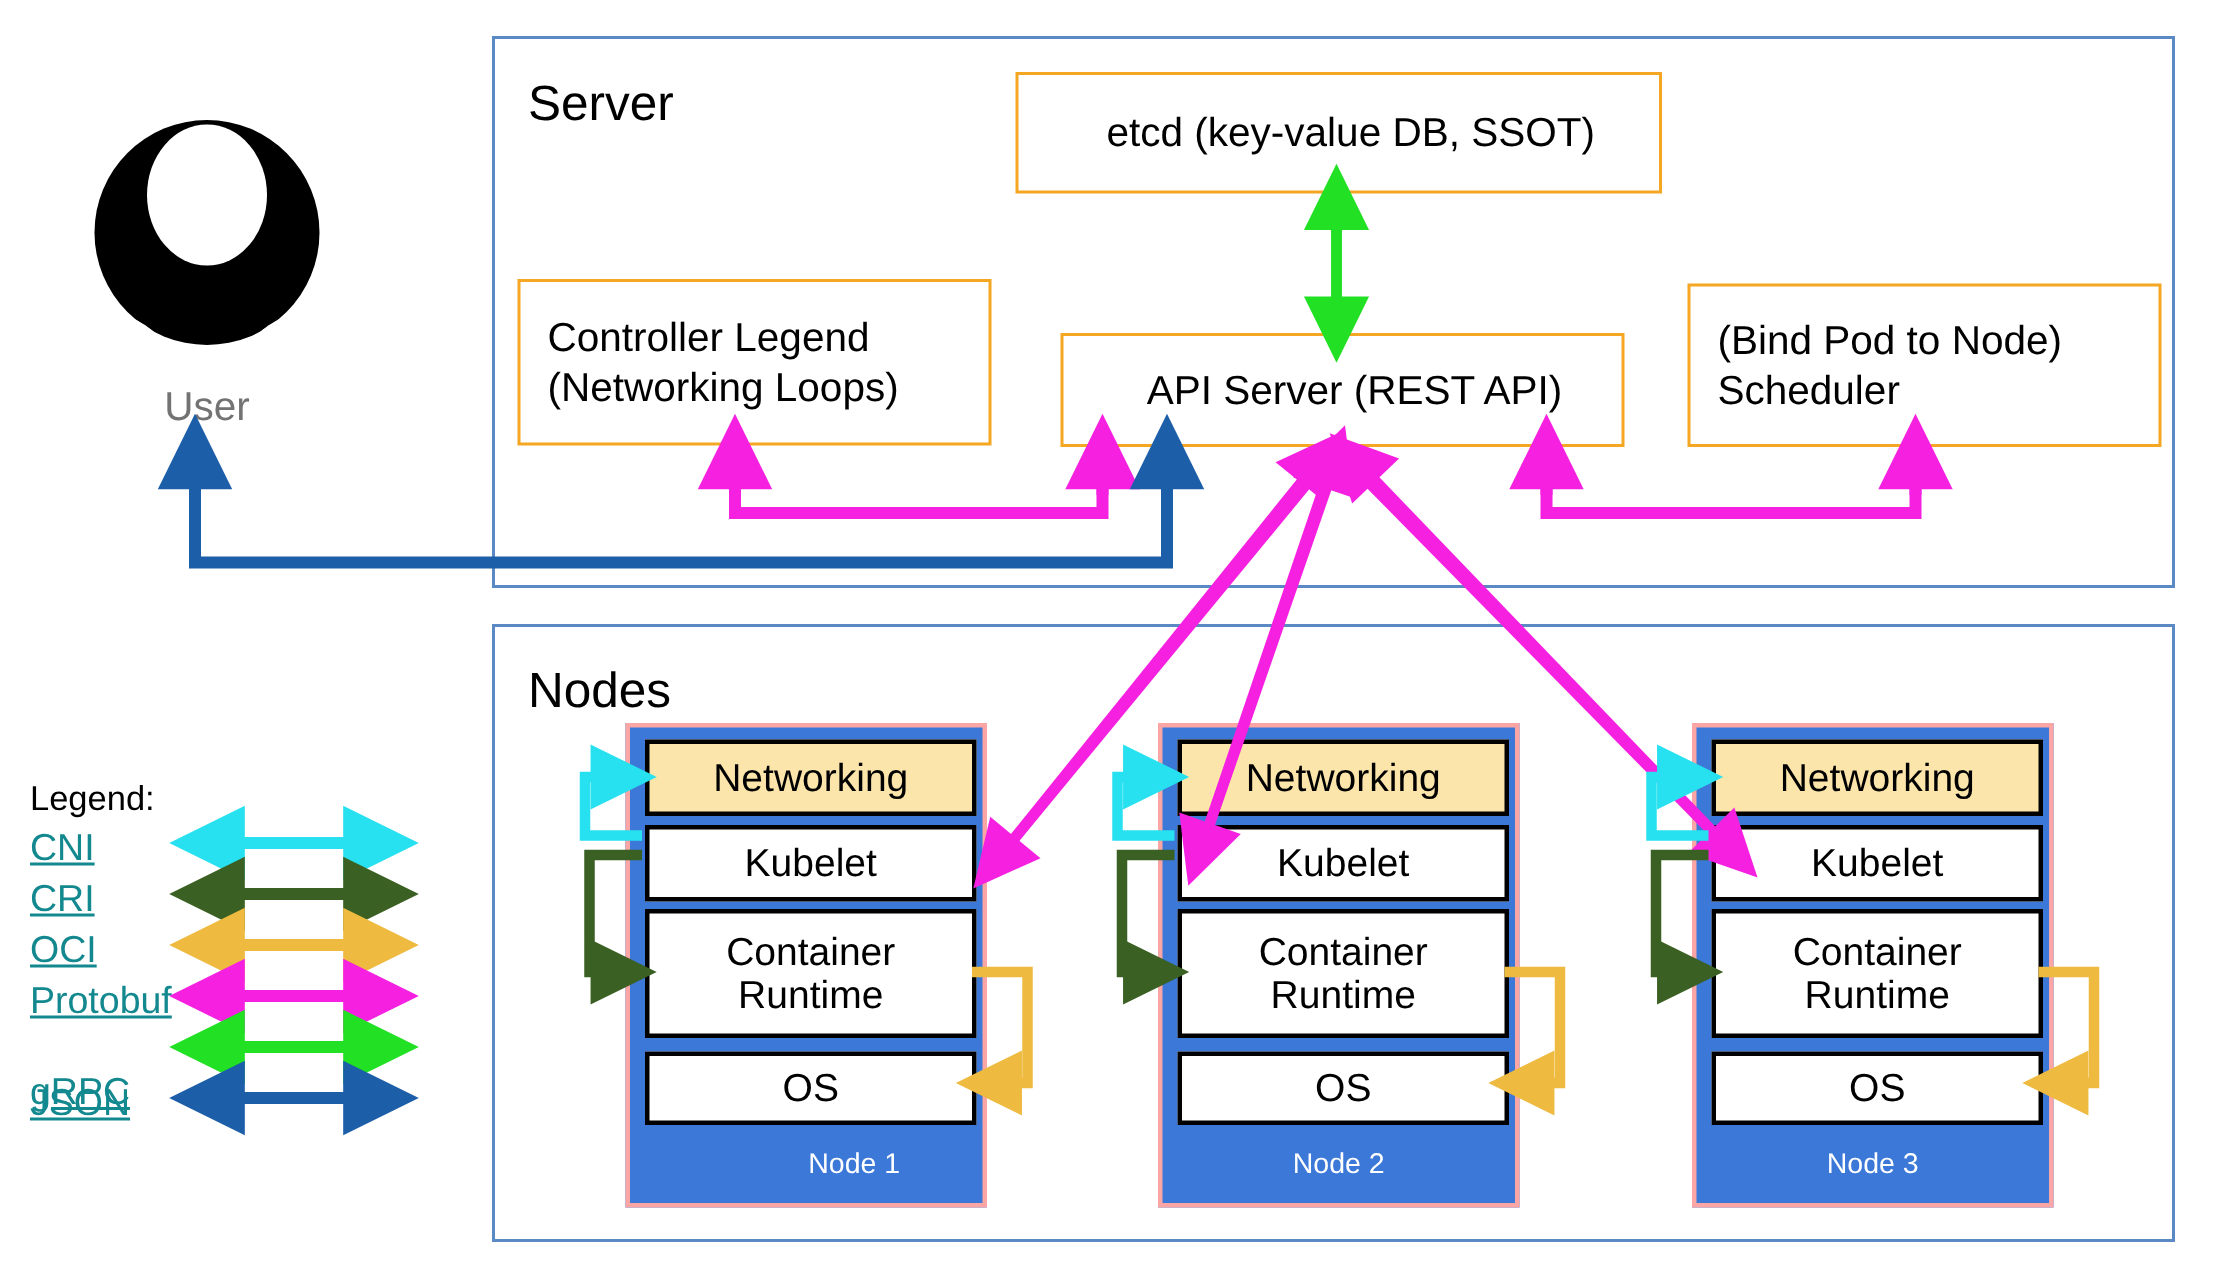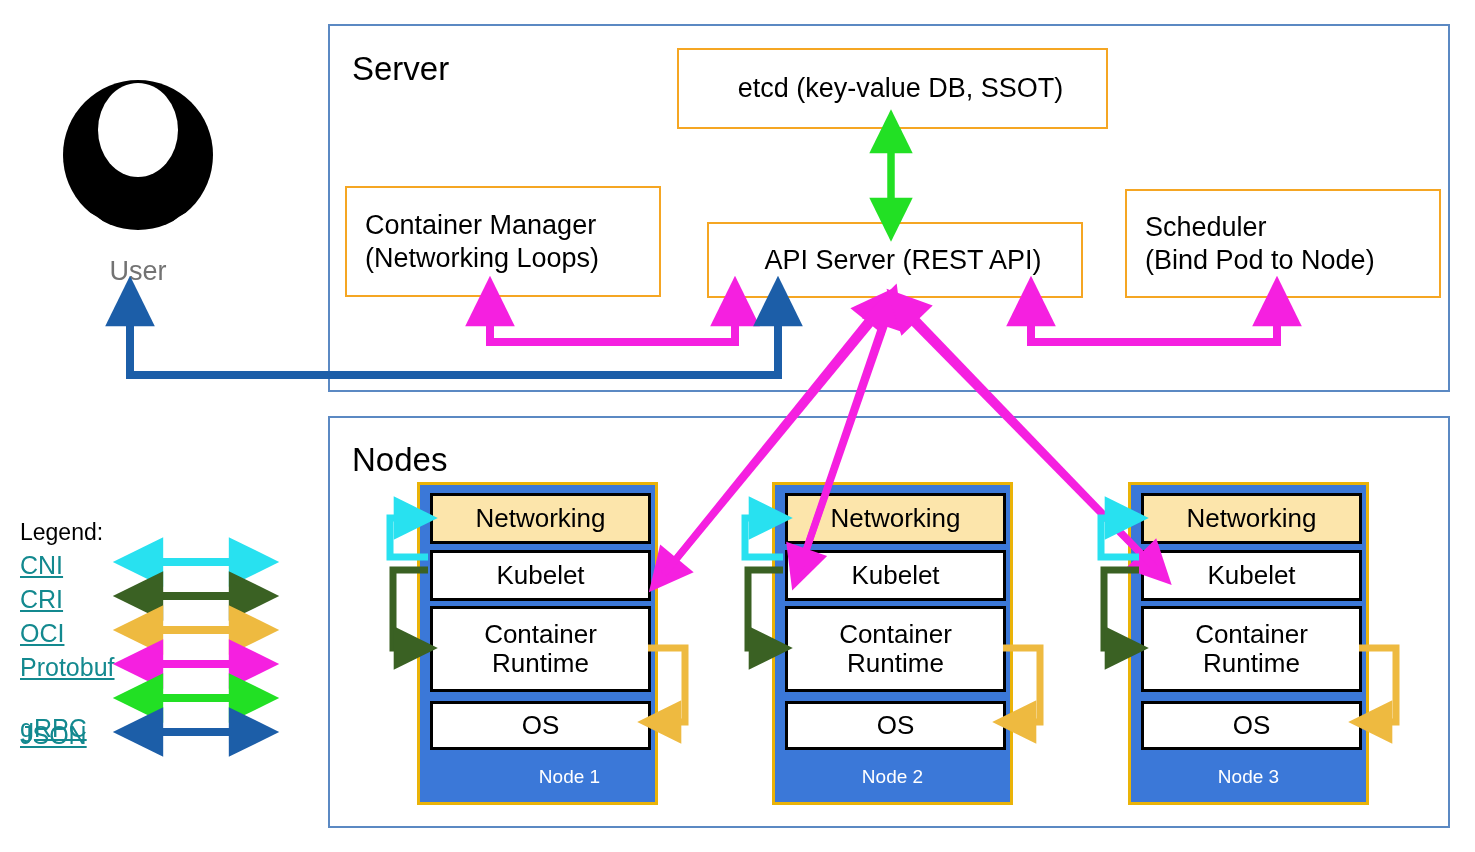--- a/index.html
+++ b/index.html
@@ -54,21 +54,21 @@
   }
   .mbox.center-txt {
     justify-content: center;
     padding-left: 16px;
     align-items: center;
   }
   
   .node {
     position: absolute;
     background: #3b78d8;
-    border: 3px solid #eab308;
+    border: 3px solid #fca5a5;
     box-sizing: border-box;
   }
   .node-inner {
     position: absolute;
     background: #ffffff;
     border: 3px solid #000000;
     box-sizing: border-box;
     display: flex;
     align-items: center;
     justify-content: center;
@@ -139,33 +139,33 @@
   </svg>
 
   <div class="user-caption" style="left:88px; top:256px; width:100px;">User</div>
 
   <div class="mbox center-txt" style="left:677px; top:48px; width:431px; height:81px;">
     <span>etcd (key-value DB, SSOT)</span>
   </div>
 
   <div class="mbox" style="left:345px; top:186px; width:316px; height:111px;">
     <div>
-      <div>Container Manager</div>
+      <div>Controller Legend</div>
       <div>(Networking Loops)</div>
     </div>
   </div>
 
   <div class="mbox center-txt" style="left:707px; top:222px; width:376px; height:76px;">
     <span>API Server (REST API)</span>
   </div>
 
   <div class="mbox" style="left:1125px; top:189px; width:316px; height:109px;">
     <div>
+      <div>(Bind Pod to Node)</div>
       <div>Scheduler</div>
-      <div>(Bind Pod to Node)</div>
     </div>
   </div>
 
   <div class="node" style="left:417px; top:482px; width:241px; height:323px;">
     <div class="node-inner net" style="left:10px; top:8px; width:221px; height:51px;">
       <span>Networking</span>
     </div>
     <div class="node-inner" style="left:10px; top:65px; width:221px; height:51px;">
       <span>Kubelet</span>
     </div>

